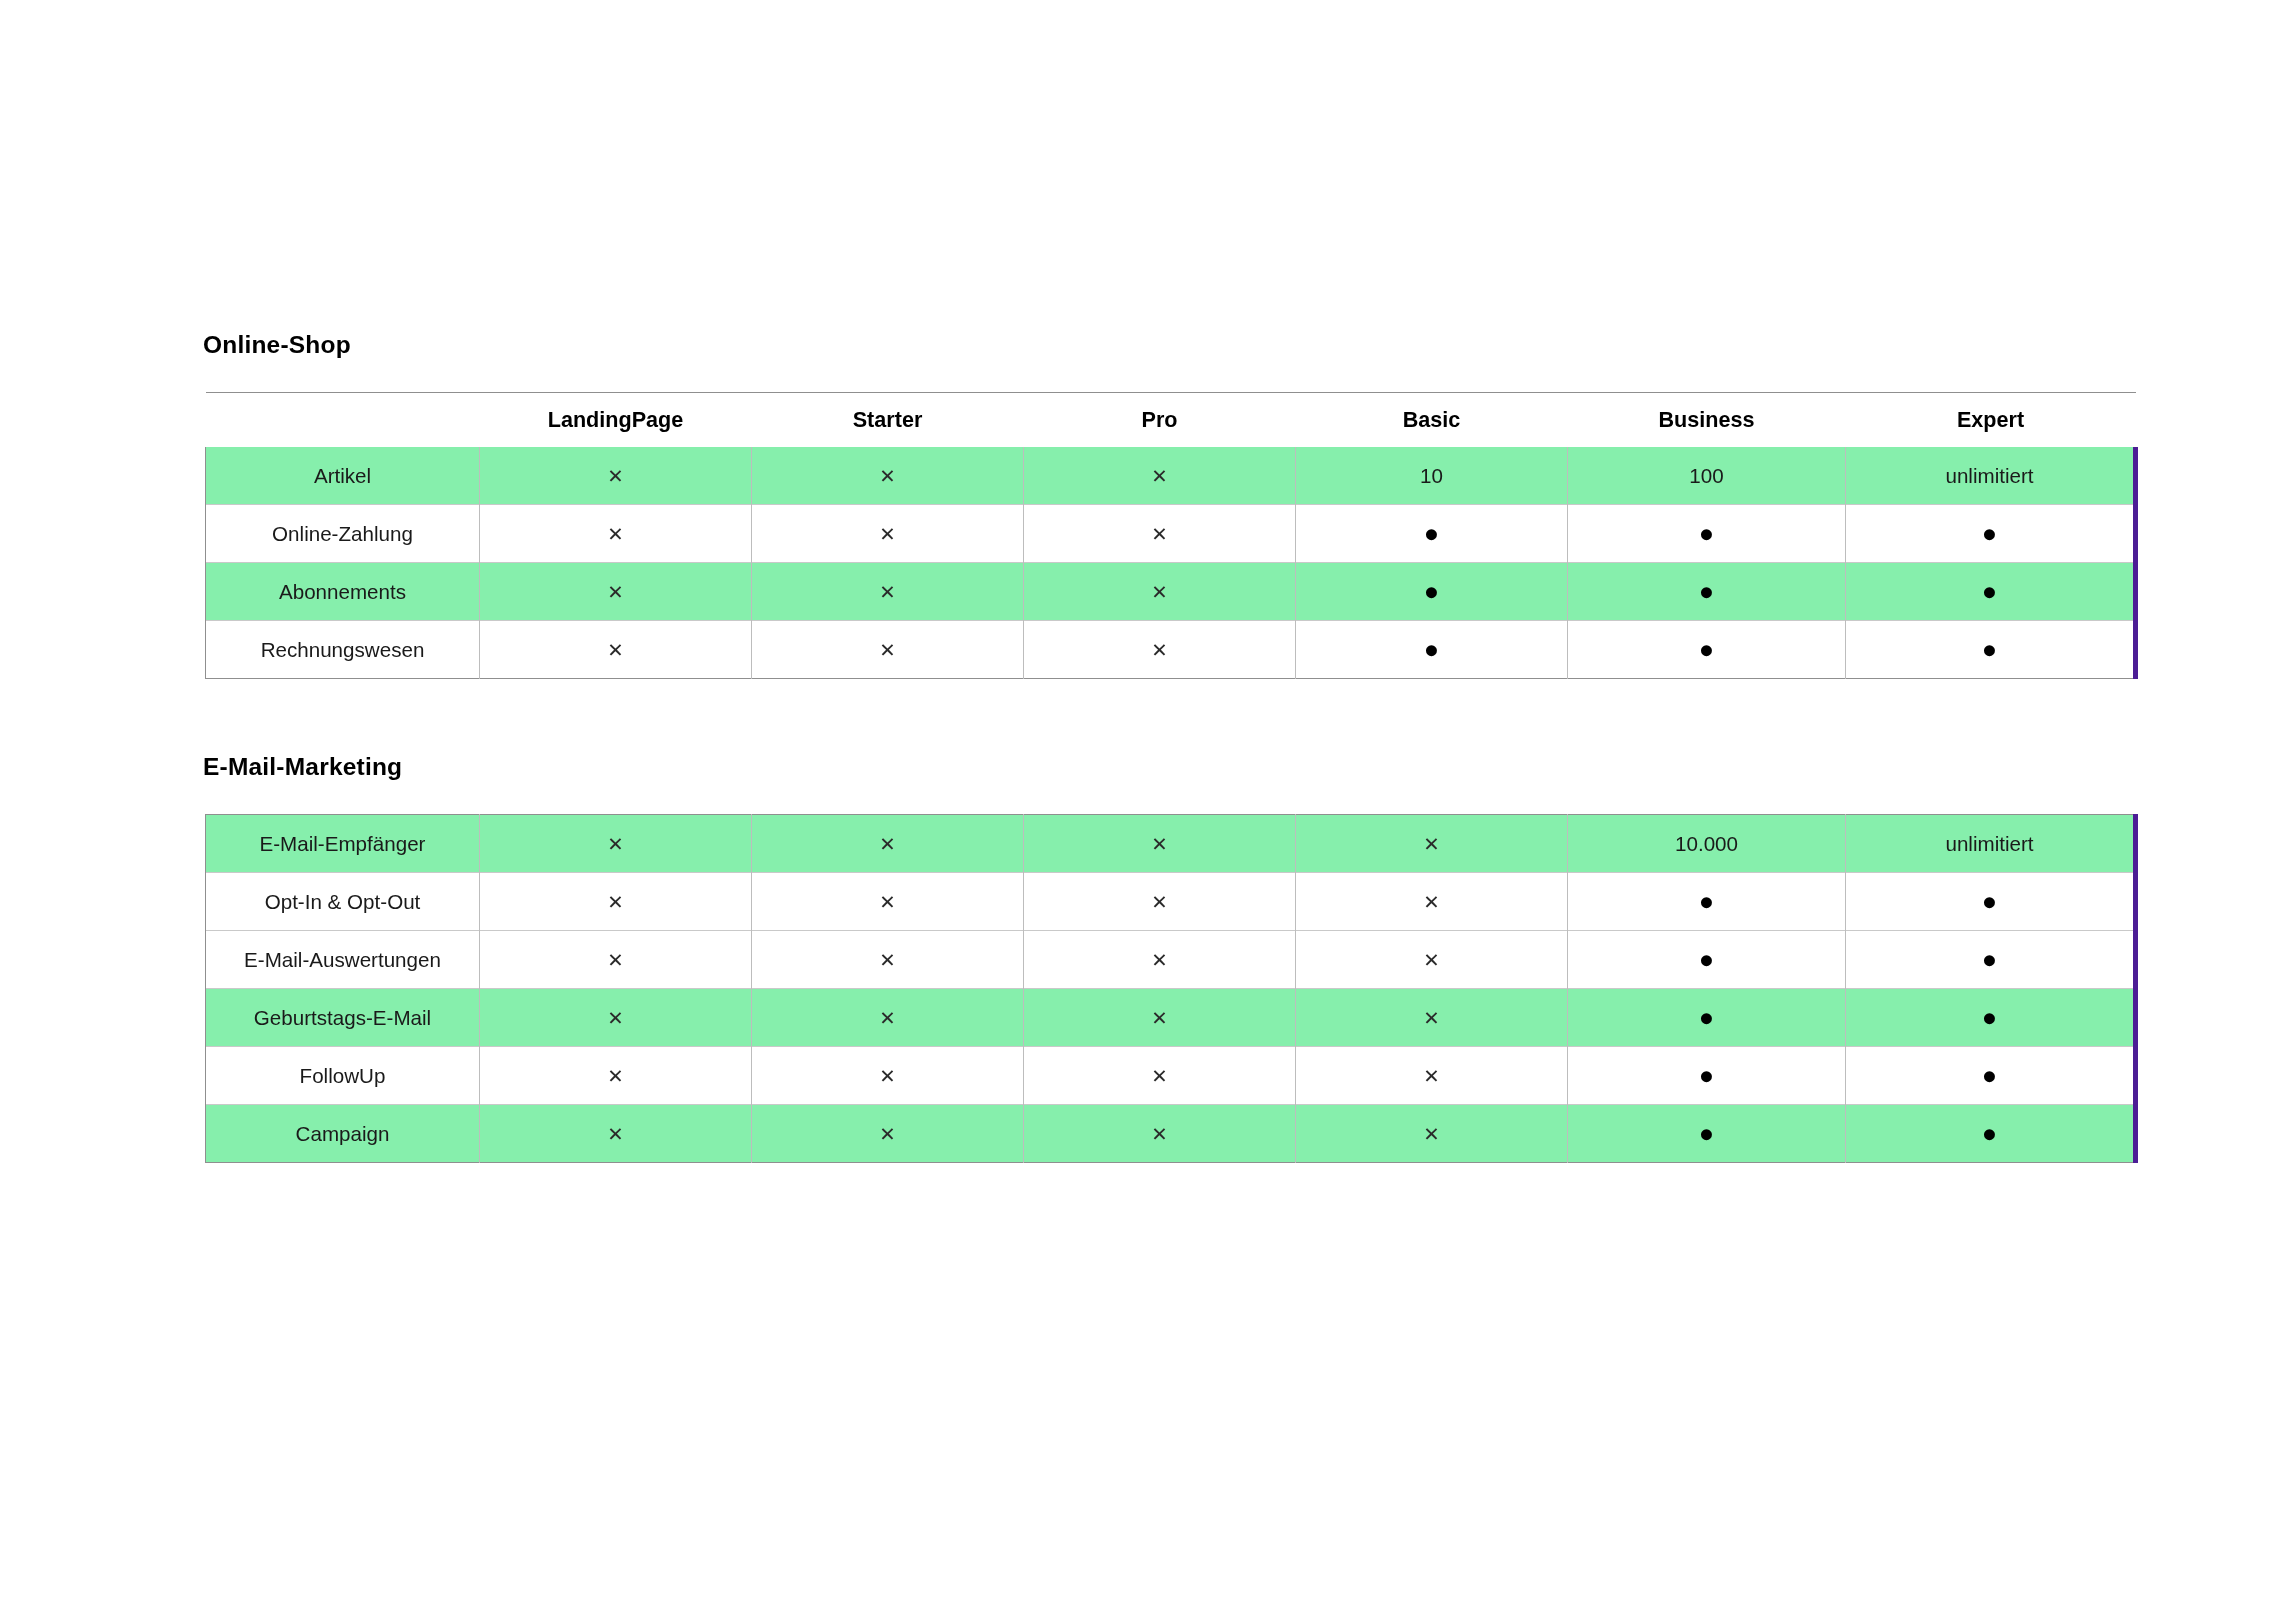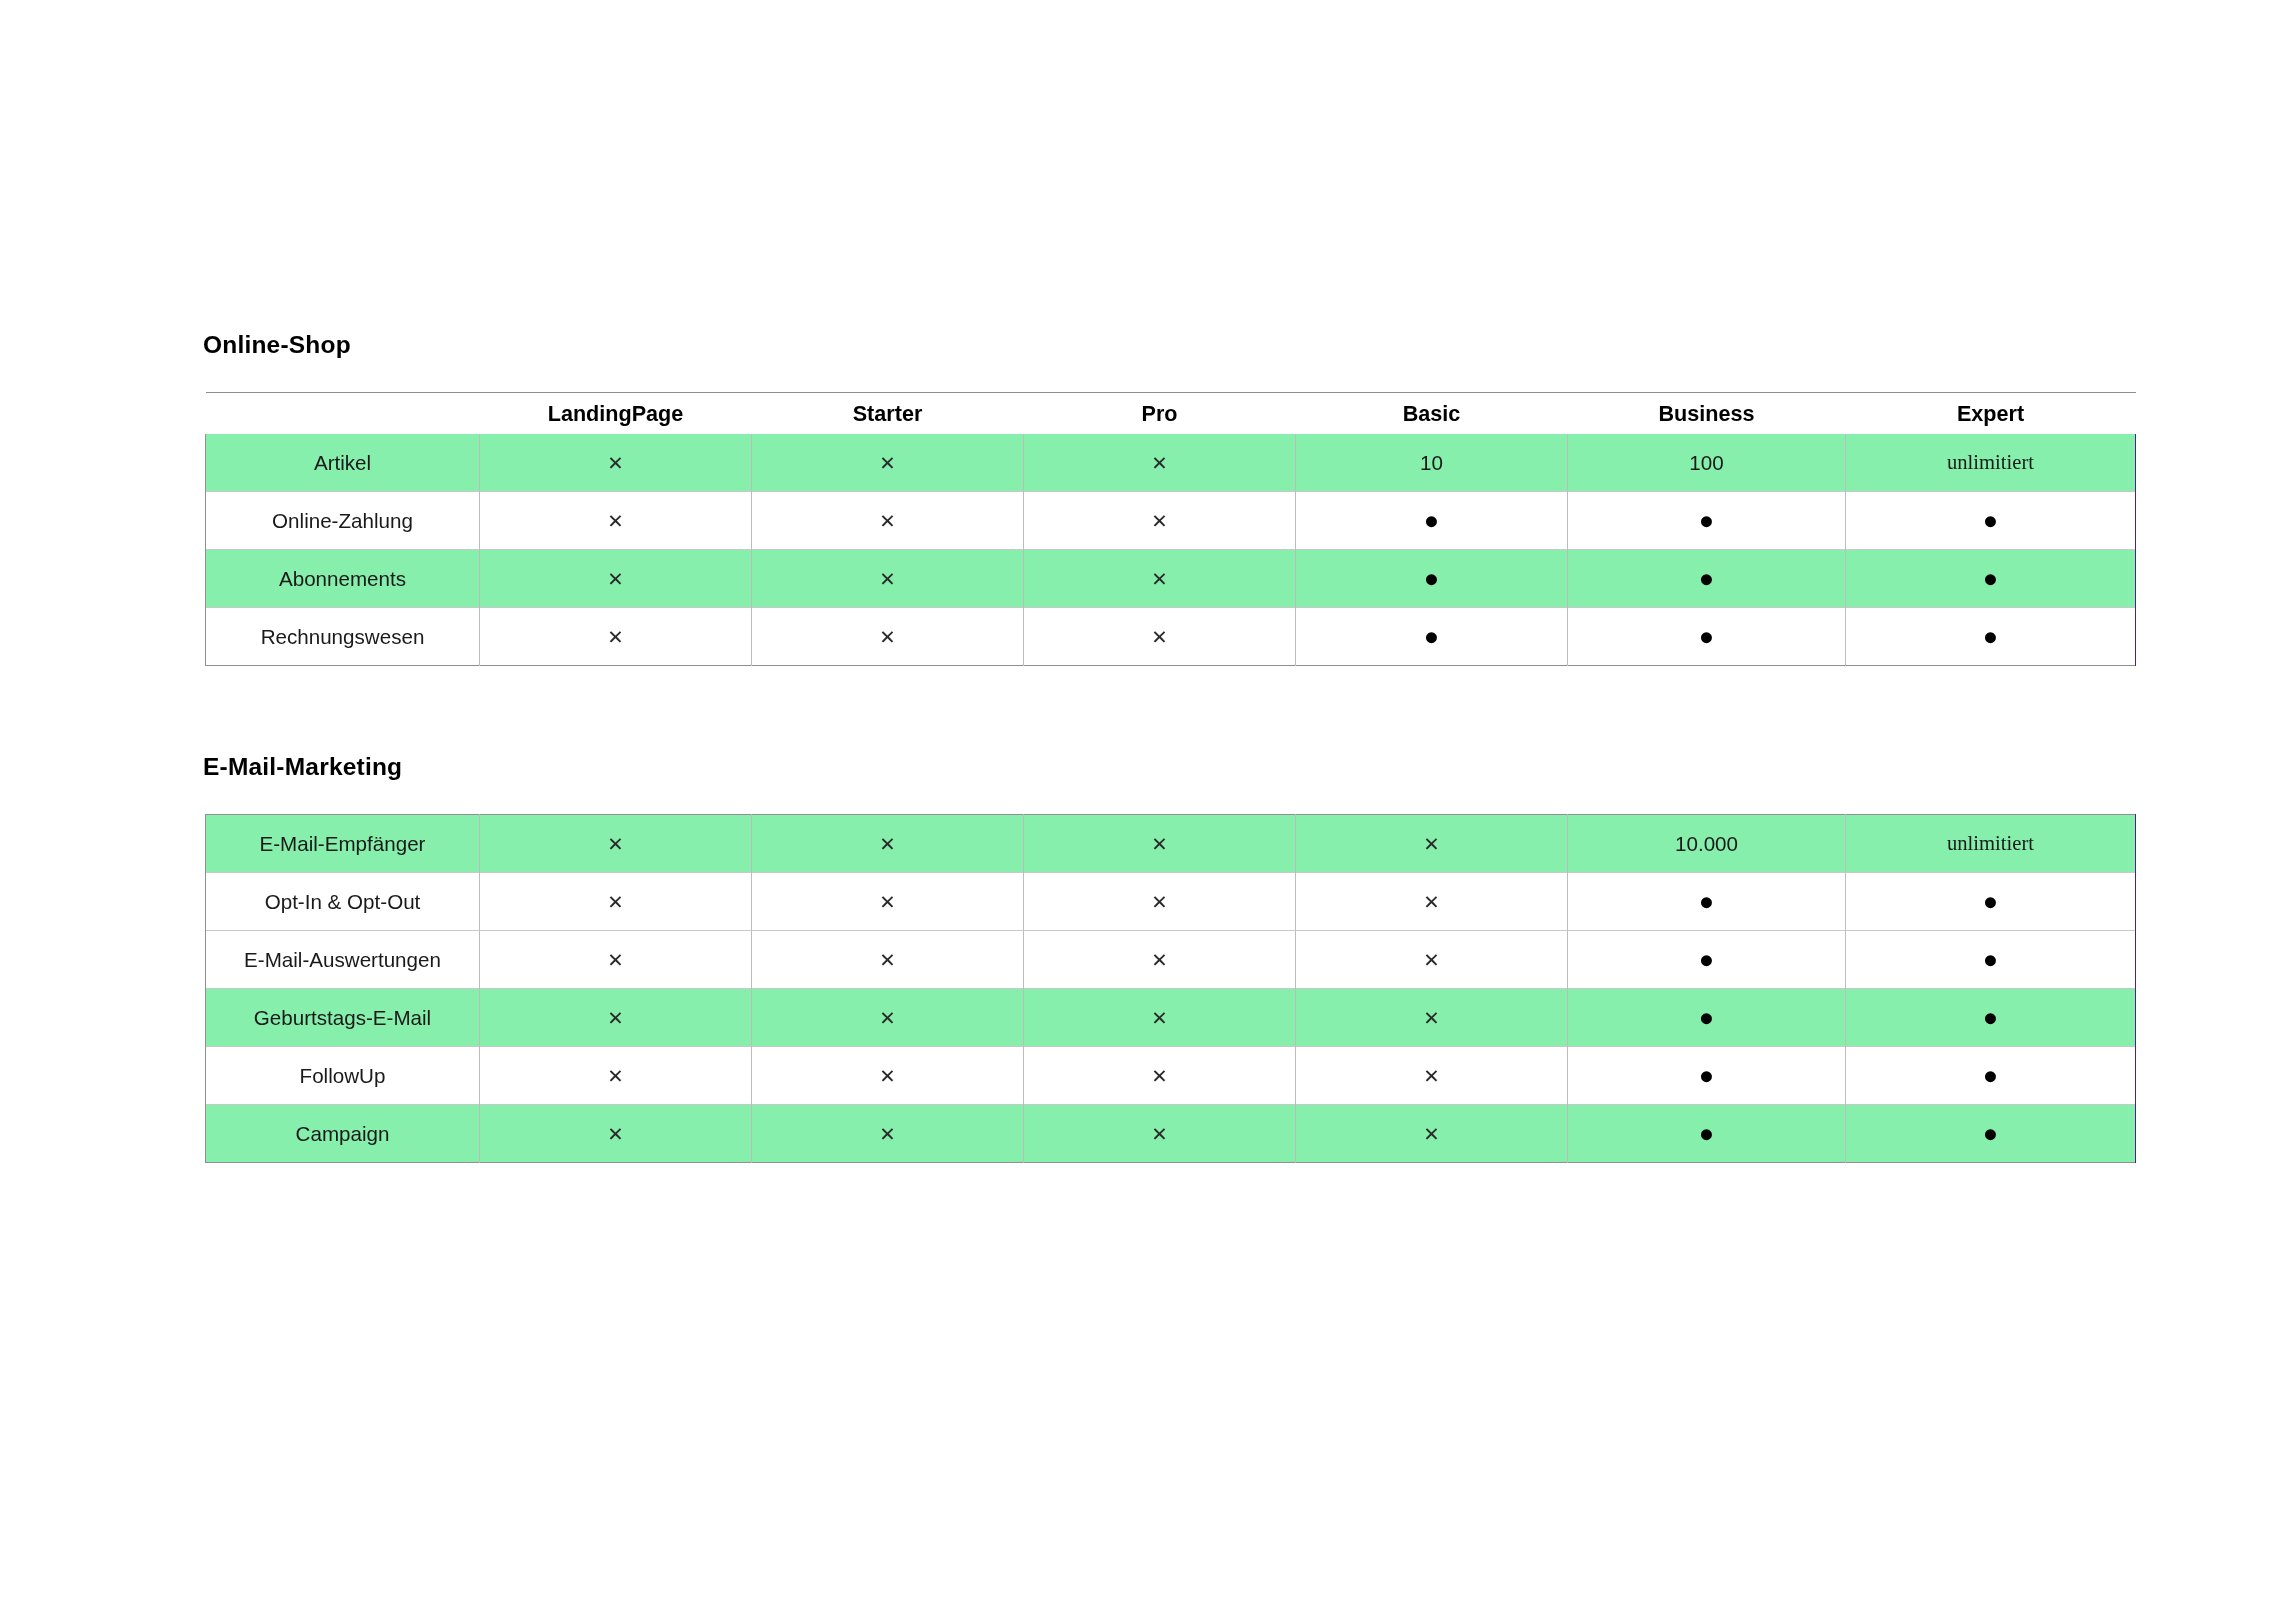--- a/index.html
+++ b/index.html
@@ -36,21 +36,21 @@
   }
   .tbl td, .tbl th {
     padding: 0;
     margin: 0;
   }
   
   .hdr-row th {
     font-size: 21.6px;
     font-weight: bold;
     text-align: center;
-    height: 41px;
+    height: 54px;
     vertical-align: middle;
     border: none;
     background: transparent;
   }
   .hdr-row th.feat {
     text-align: center;
   }
   .body-row td {
     font-size: 20.6px;
     text-align: center;
@@ -69,22 +69,21 @@
   .tbl.bordered {
     border-top: 1px solid #8f8f8f;
     border-bottom: 1px solid #8f8f8f;
   }
   .body-row td.featcell {
     font-size: 20.6px;
     text-align: center;
     border-left: 1px solid #8f8f8f;
   }
   .body-row td.lastcell {
-    border-right: 1px solid #4c1d95;
-    font-family: Liberation Serif, serif;
+    border-right: 5px solid #4c1d95;
   }
   .row-sep {
     border-bottom: 1px solid #c9c9c9;
   }
   .mark-x {
     font-size: 19.6px;
     color: #2b2b2b;
     line-height: 1;
   }
   .mark-dot {

